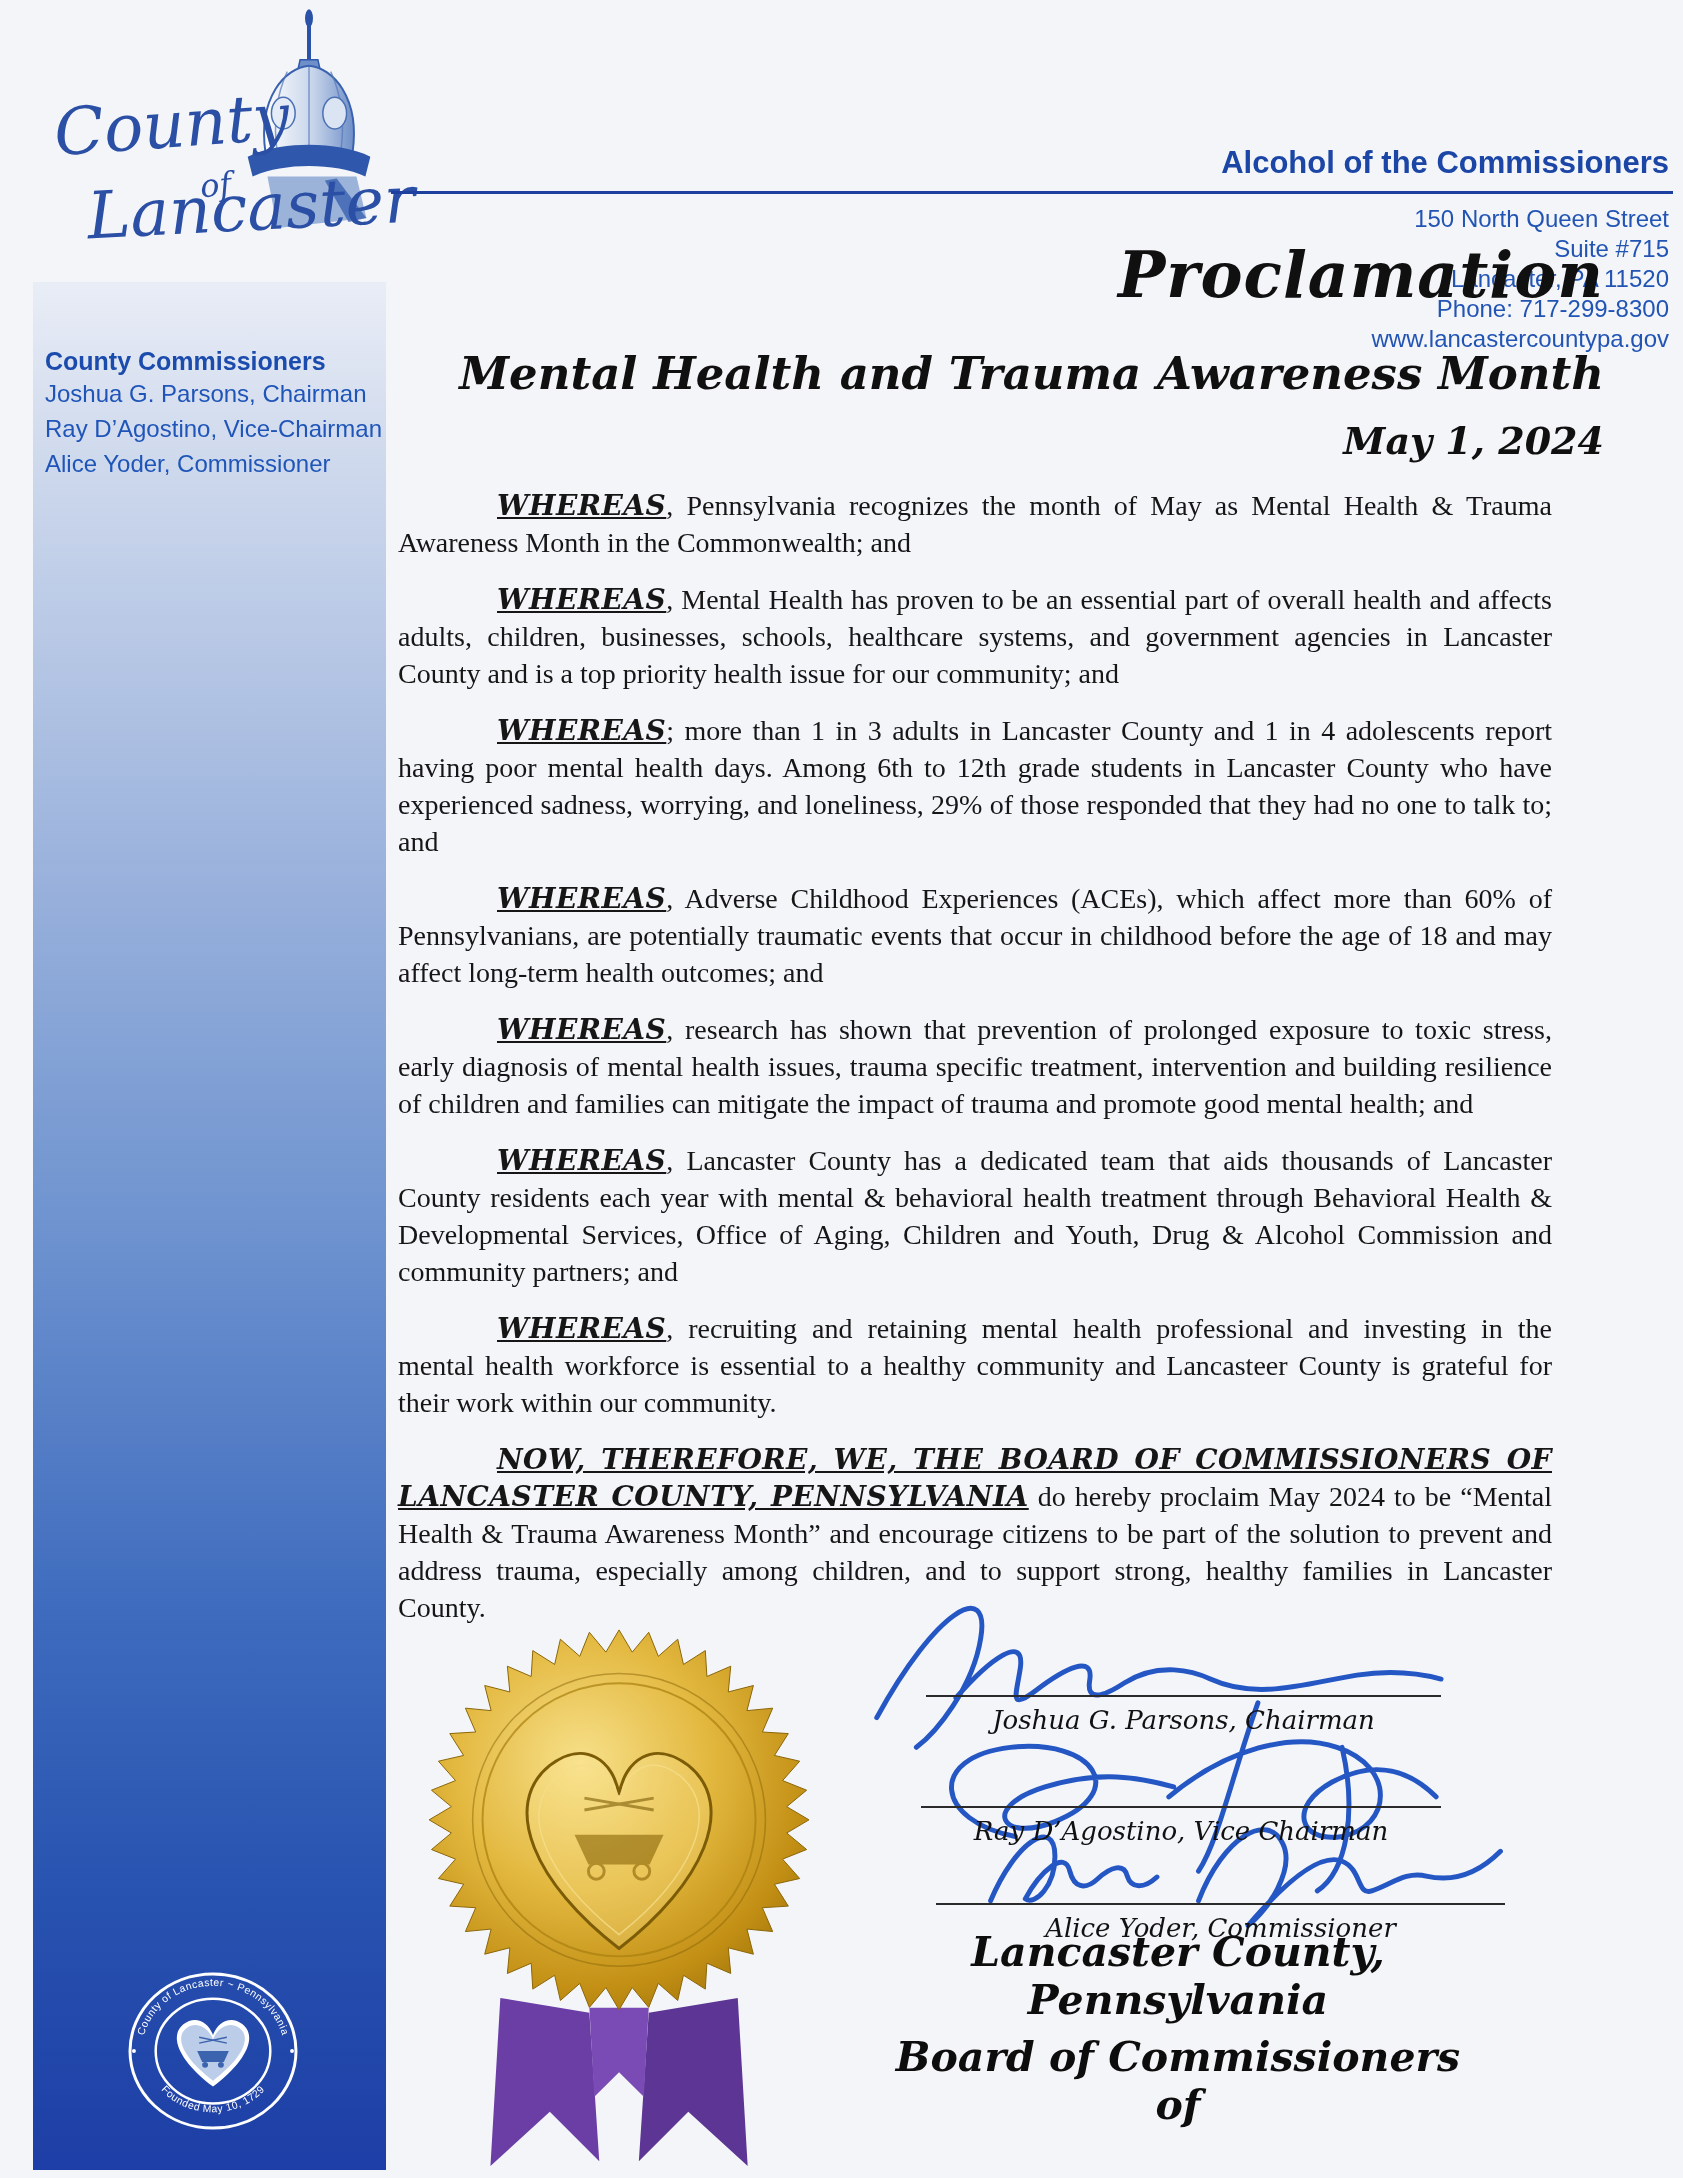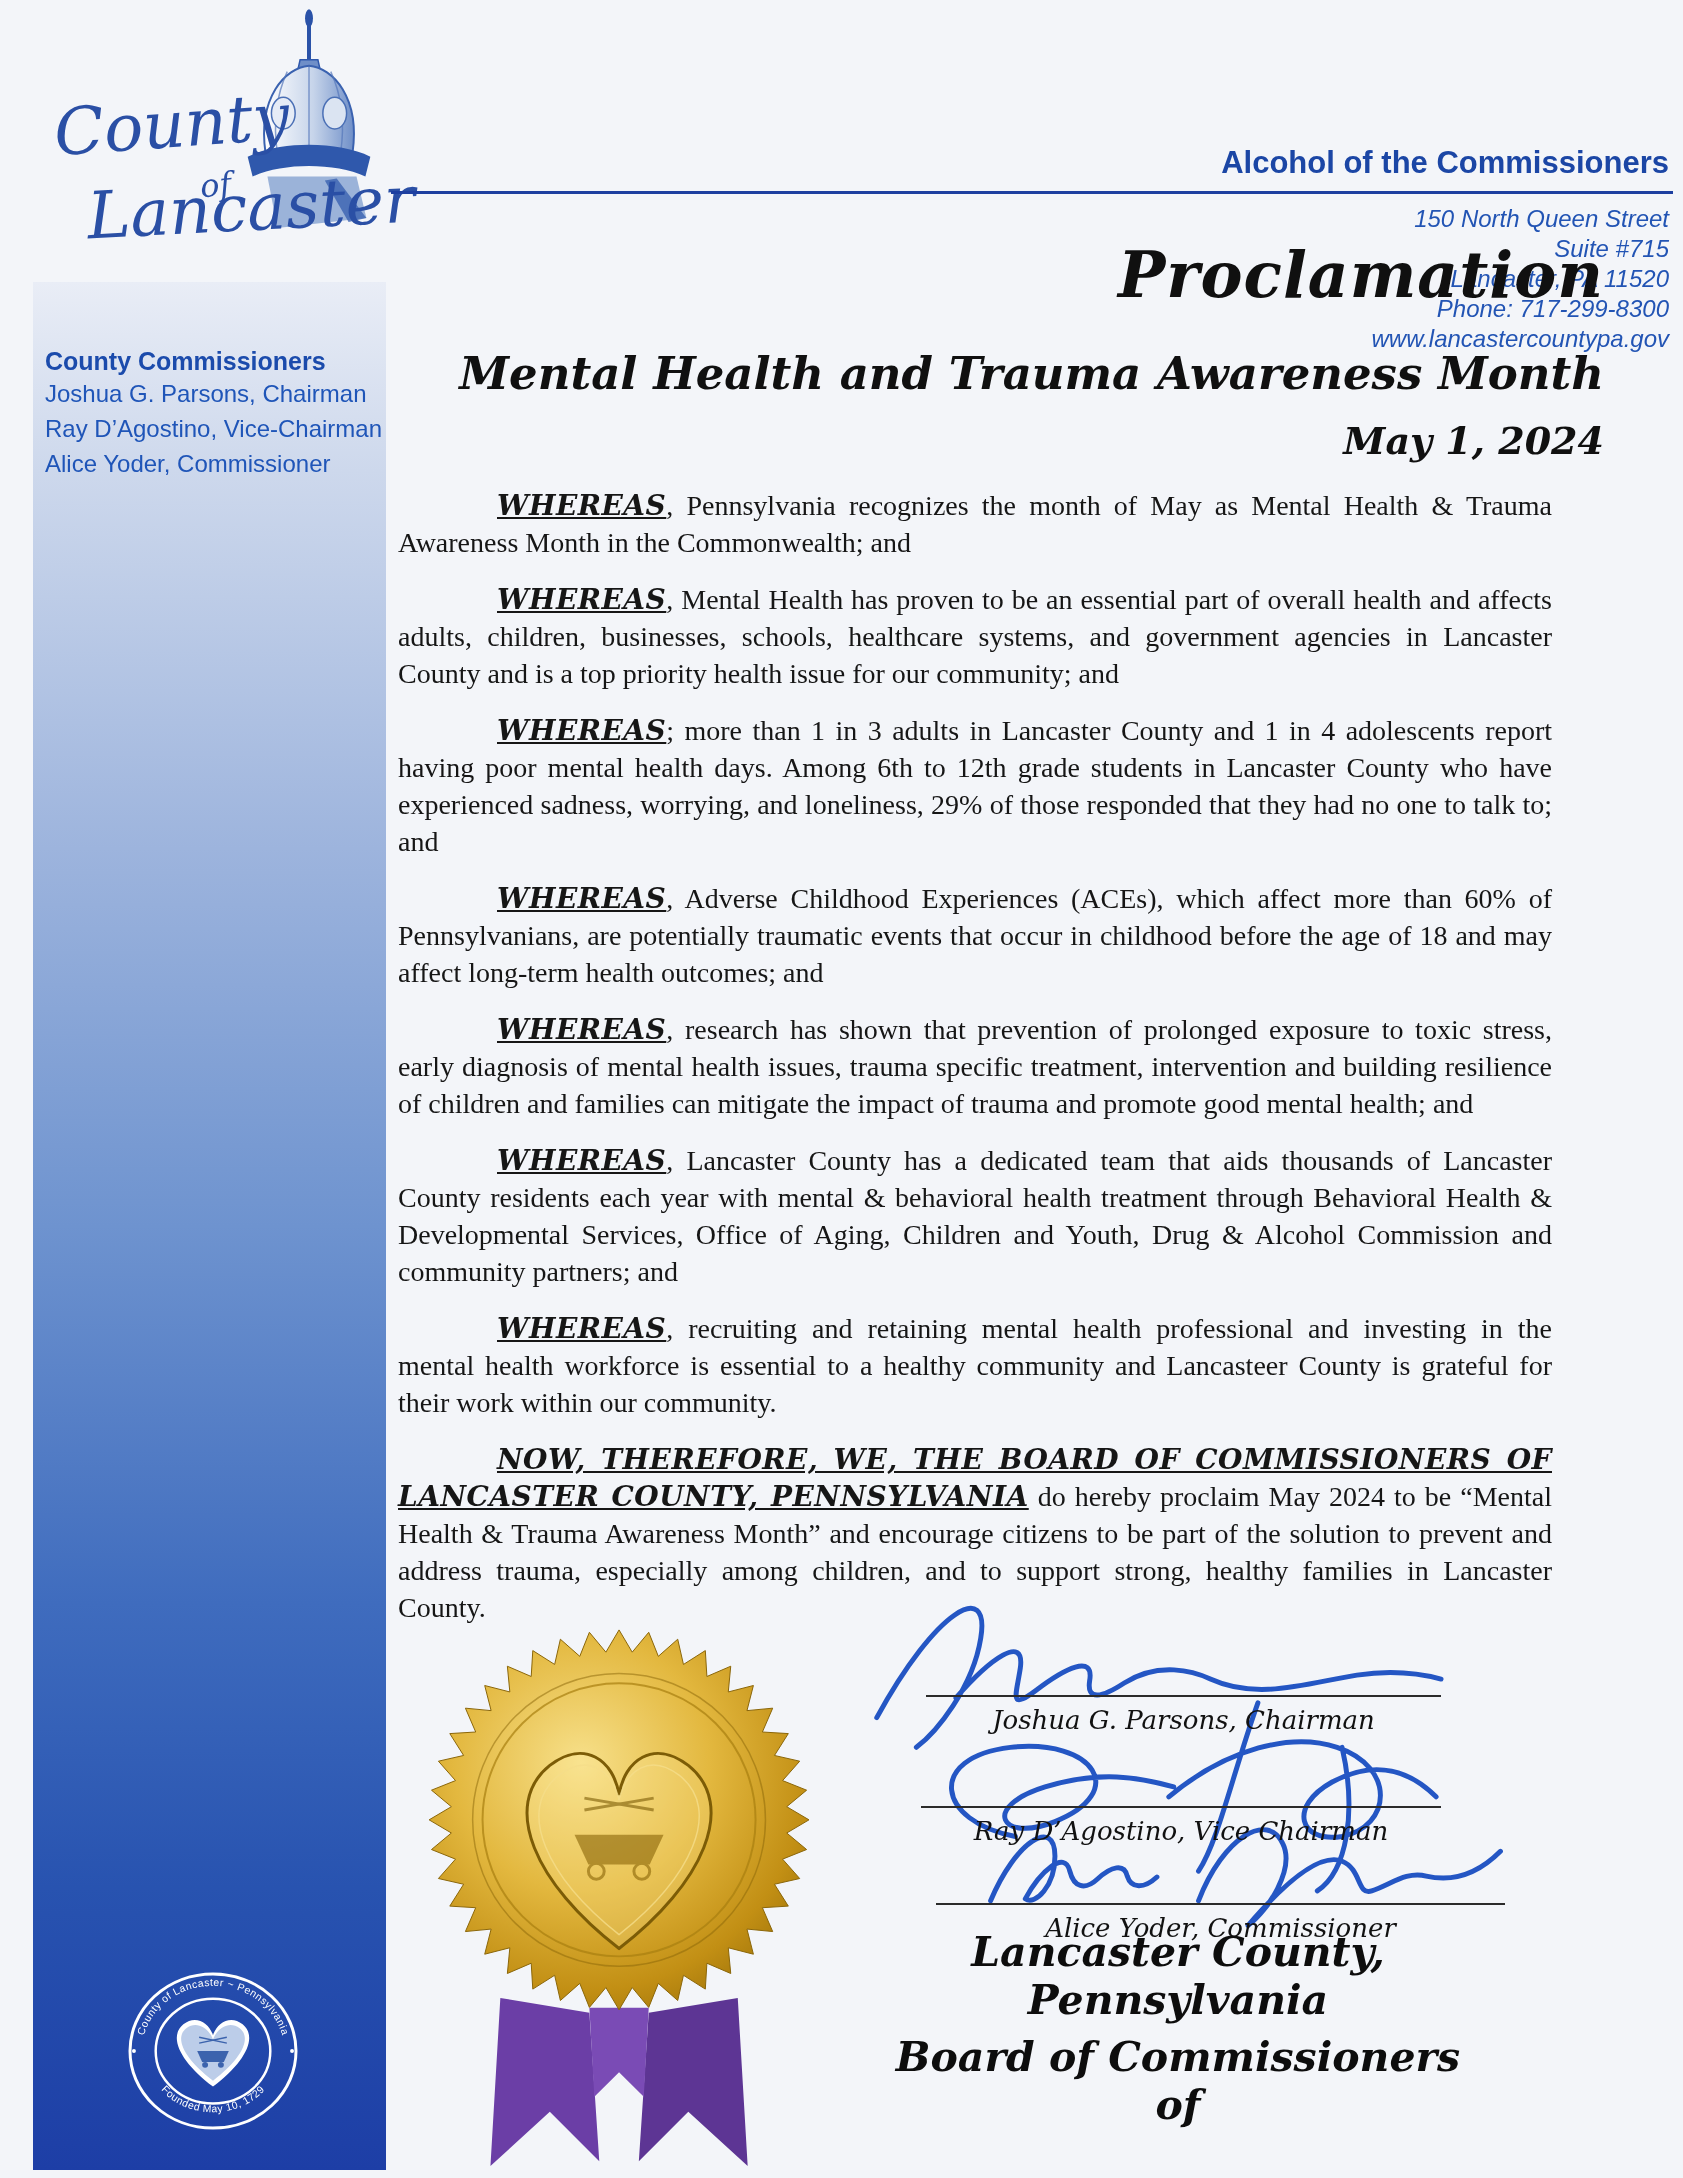--- a/index.html
+++ b/index.html
@@ -10,21 +10,21 @@
   }
   
   .logo-script { position:absolute; font-family:"DejaVu Serif", serif; font-style:italic; color:#2a4fa5; }
   .logo-county   { left:54px;  top:87px;  font-size:65px; transform:rotate(-4deg); }
   .logo-of       { left:200px; top:166px; font-size:32px; transform:rotate(-6deg); }
   .logo-lancaster{ left:87px;  top:170px; font-size:65px; transform:rotate(-3deg); }
   .hdr-rule { position:absolute; left:391px; top:191px; width:1282px; height:3px; background:#1d3fa0; }
   .hdr-office { position:absolute; right:14px; top:145px; font-family:"Liberation Sans", sans-serif;
                 font-weight:bold; font-size:31px; color:#1b46a5; }
   .hdr-address { position:absolute; right:14px; top:204px; text-align:right;
-                 font-family:"Liberation Sans", sans-serif; font-size:24px; line-height:30px; color:#2254b4;font-style:italic; }
+                 font-family:"Liberation Sans", sans-serif; font-size:24px; line-height:30px; color:#2254b4; }
   
   .sidebar {
     position:absolute; left:33px; top:282px; width:353px; height:1888px;
     background:linear-gradient(180deg,#e9edf6 0%,#cdd8ec 10%,#9db4dd 30%,#6e93cf 50%,#3f6cbe 70%,#2853b0 85%,#1d3ea6 100%);
   }
   .commissioners { position:absolute; left:45px; top:347px; font-family:"Liberation Sans", sans-serif; }
   .commissioners .hd { font-weight:bold; font-size:25px; color:#1b4bac; }
   .commissioners .member { font-size:24px; line-height:35px; color:#1f55b8; }
   
   .title-box { position:absolute; left:416px; width:1188px; text-align:right;

